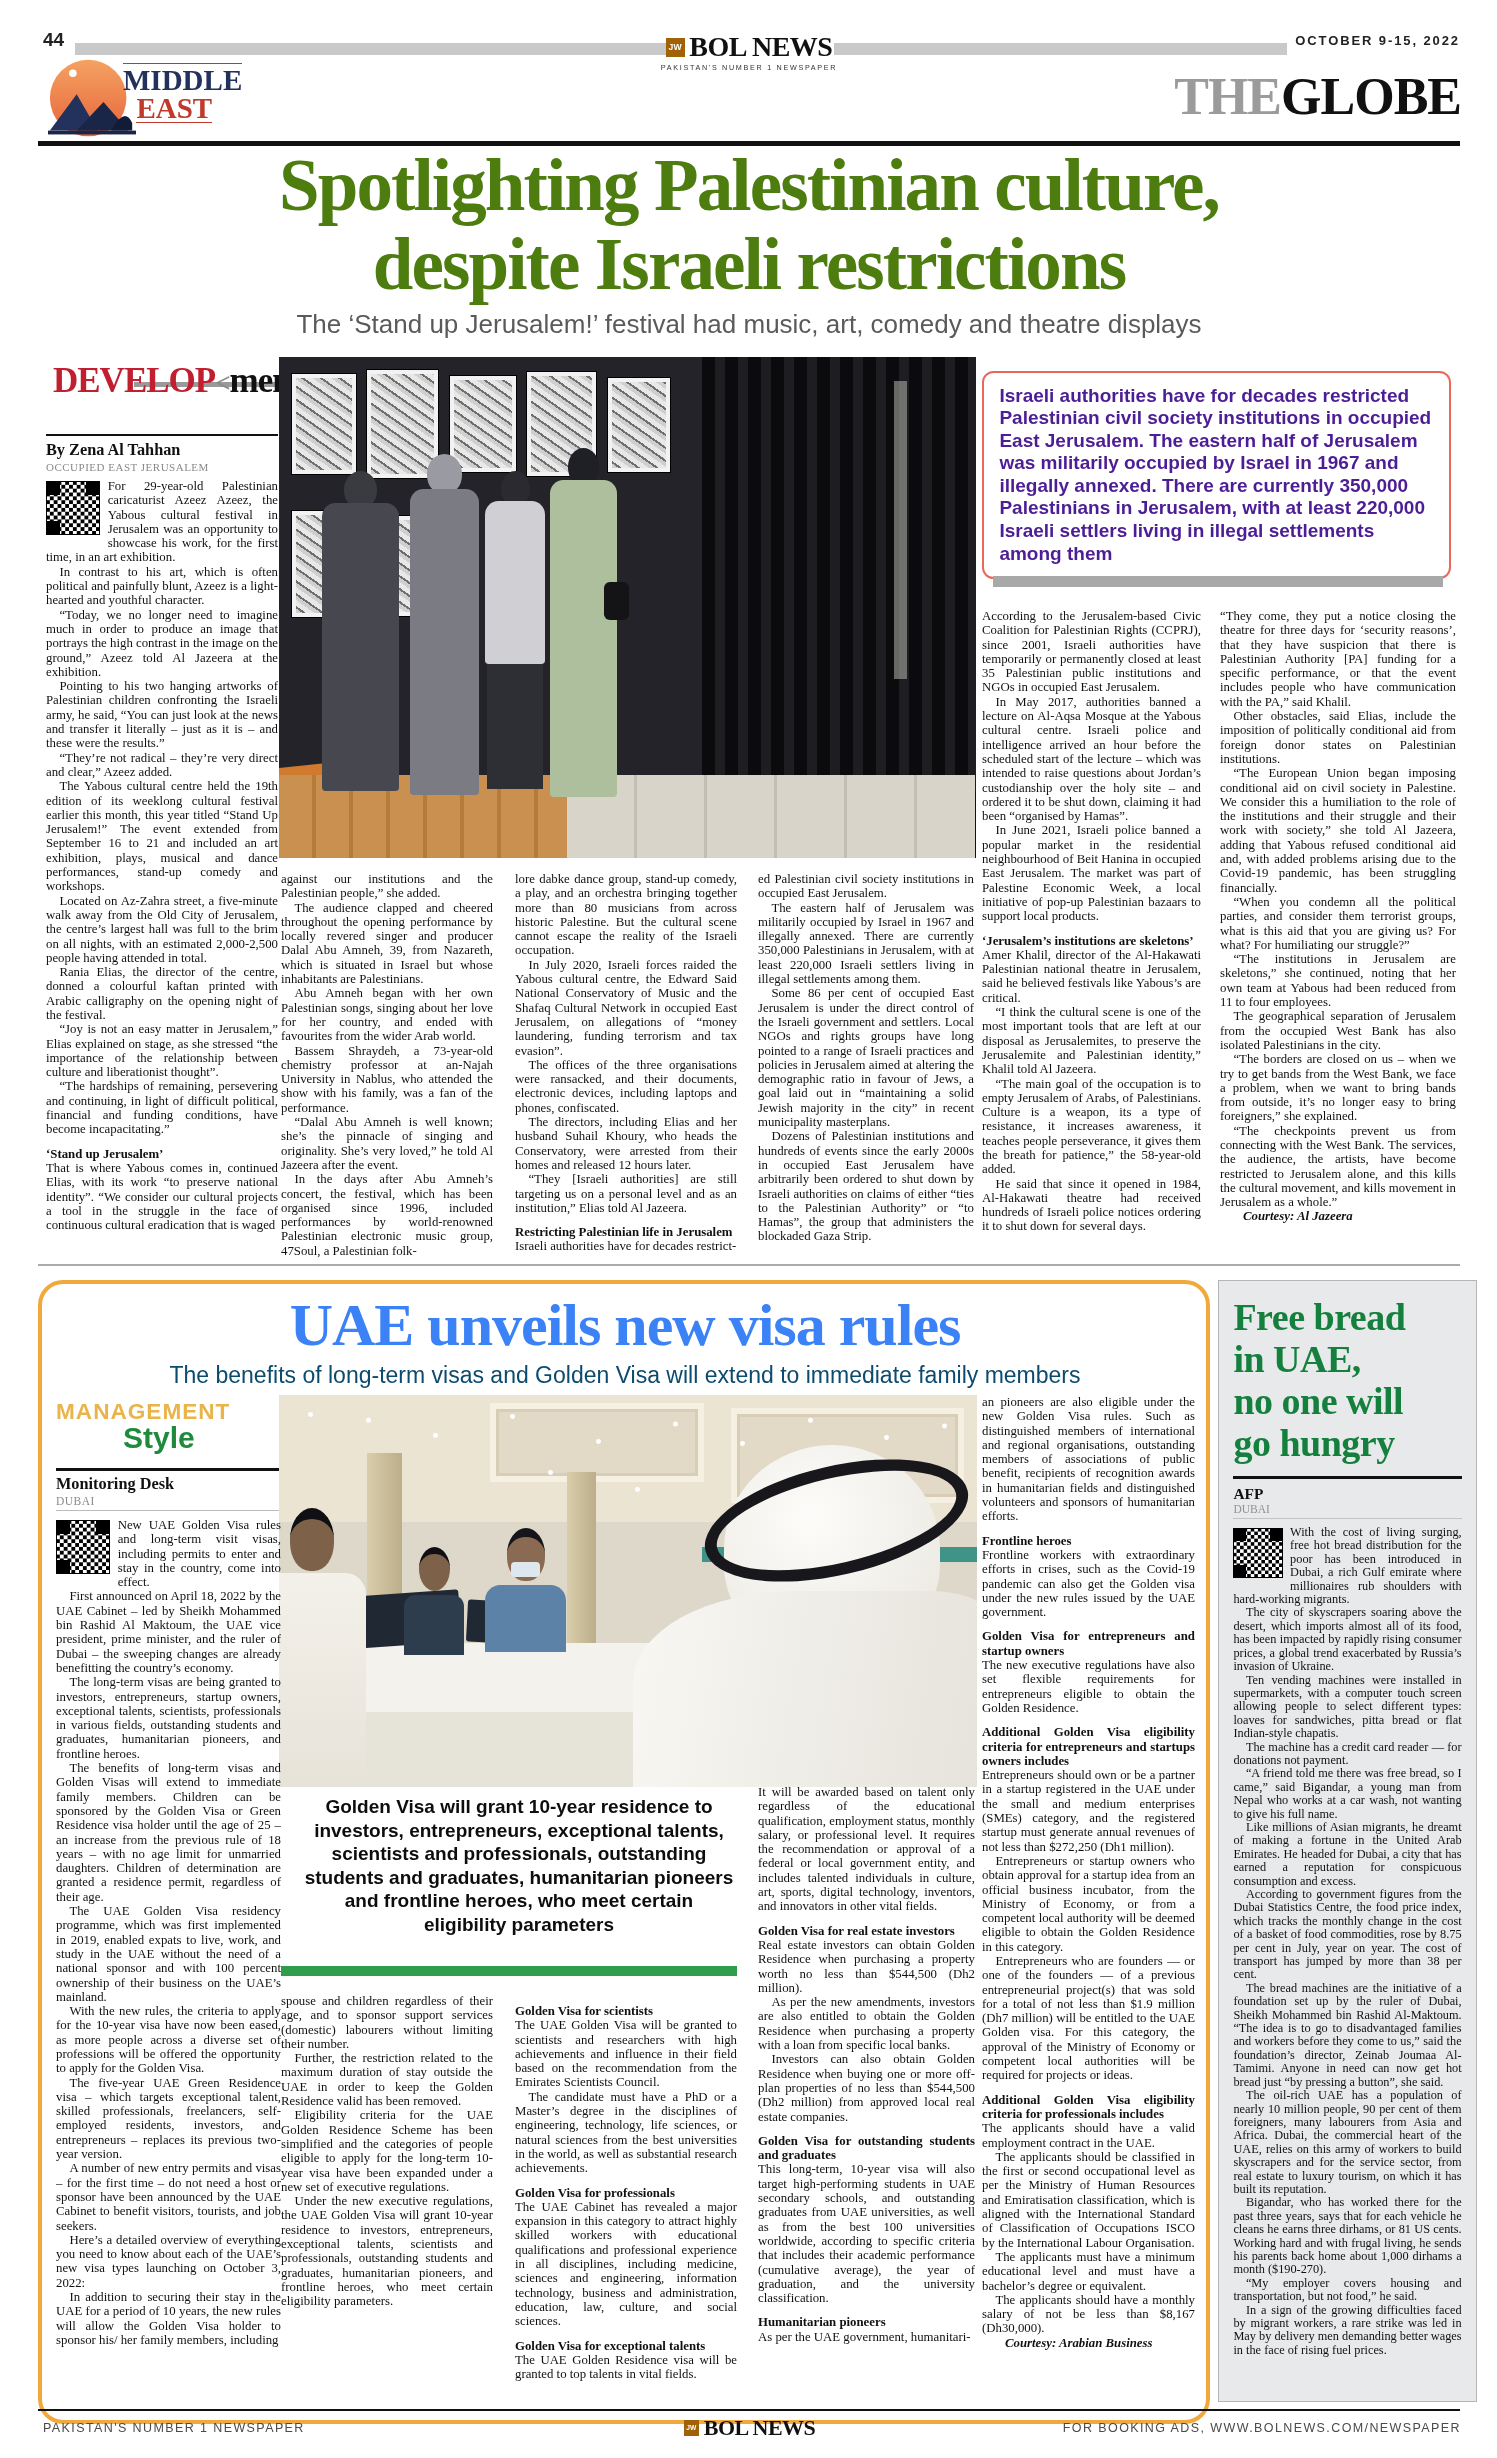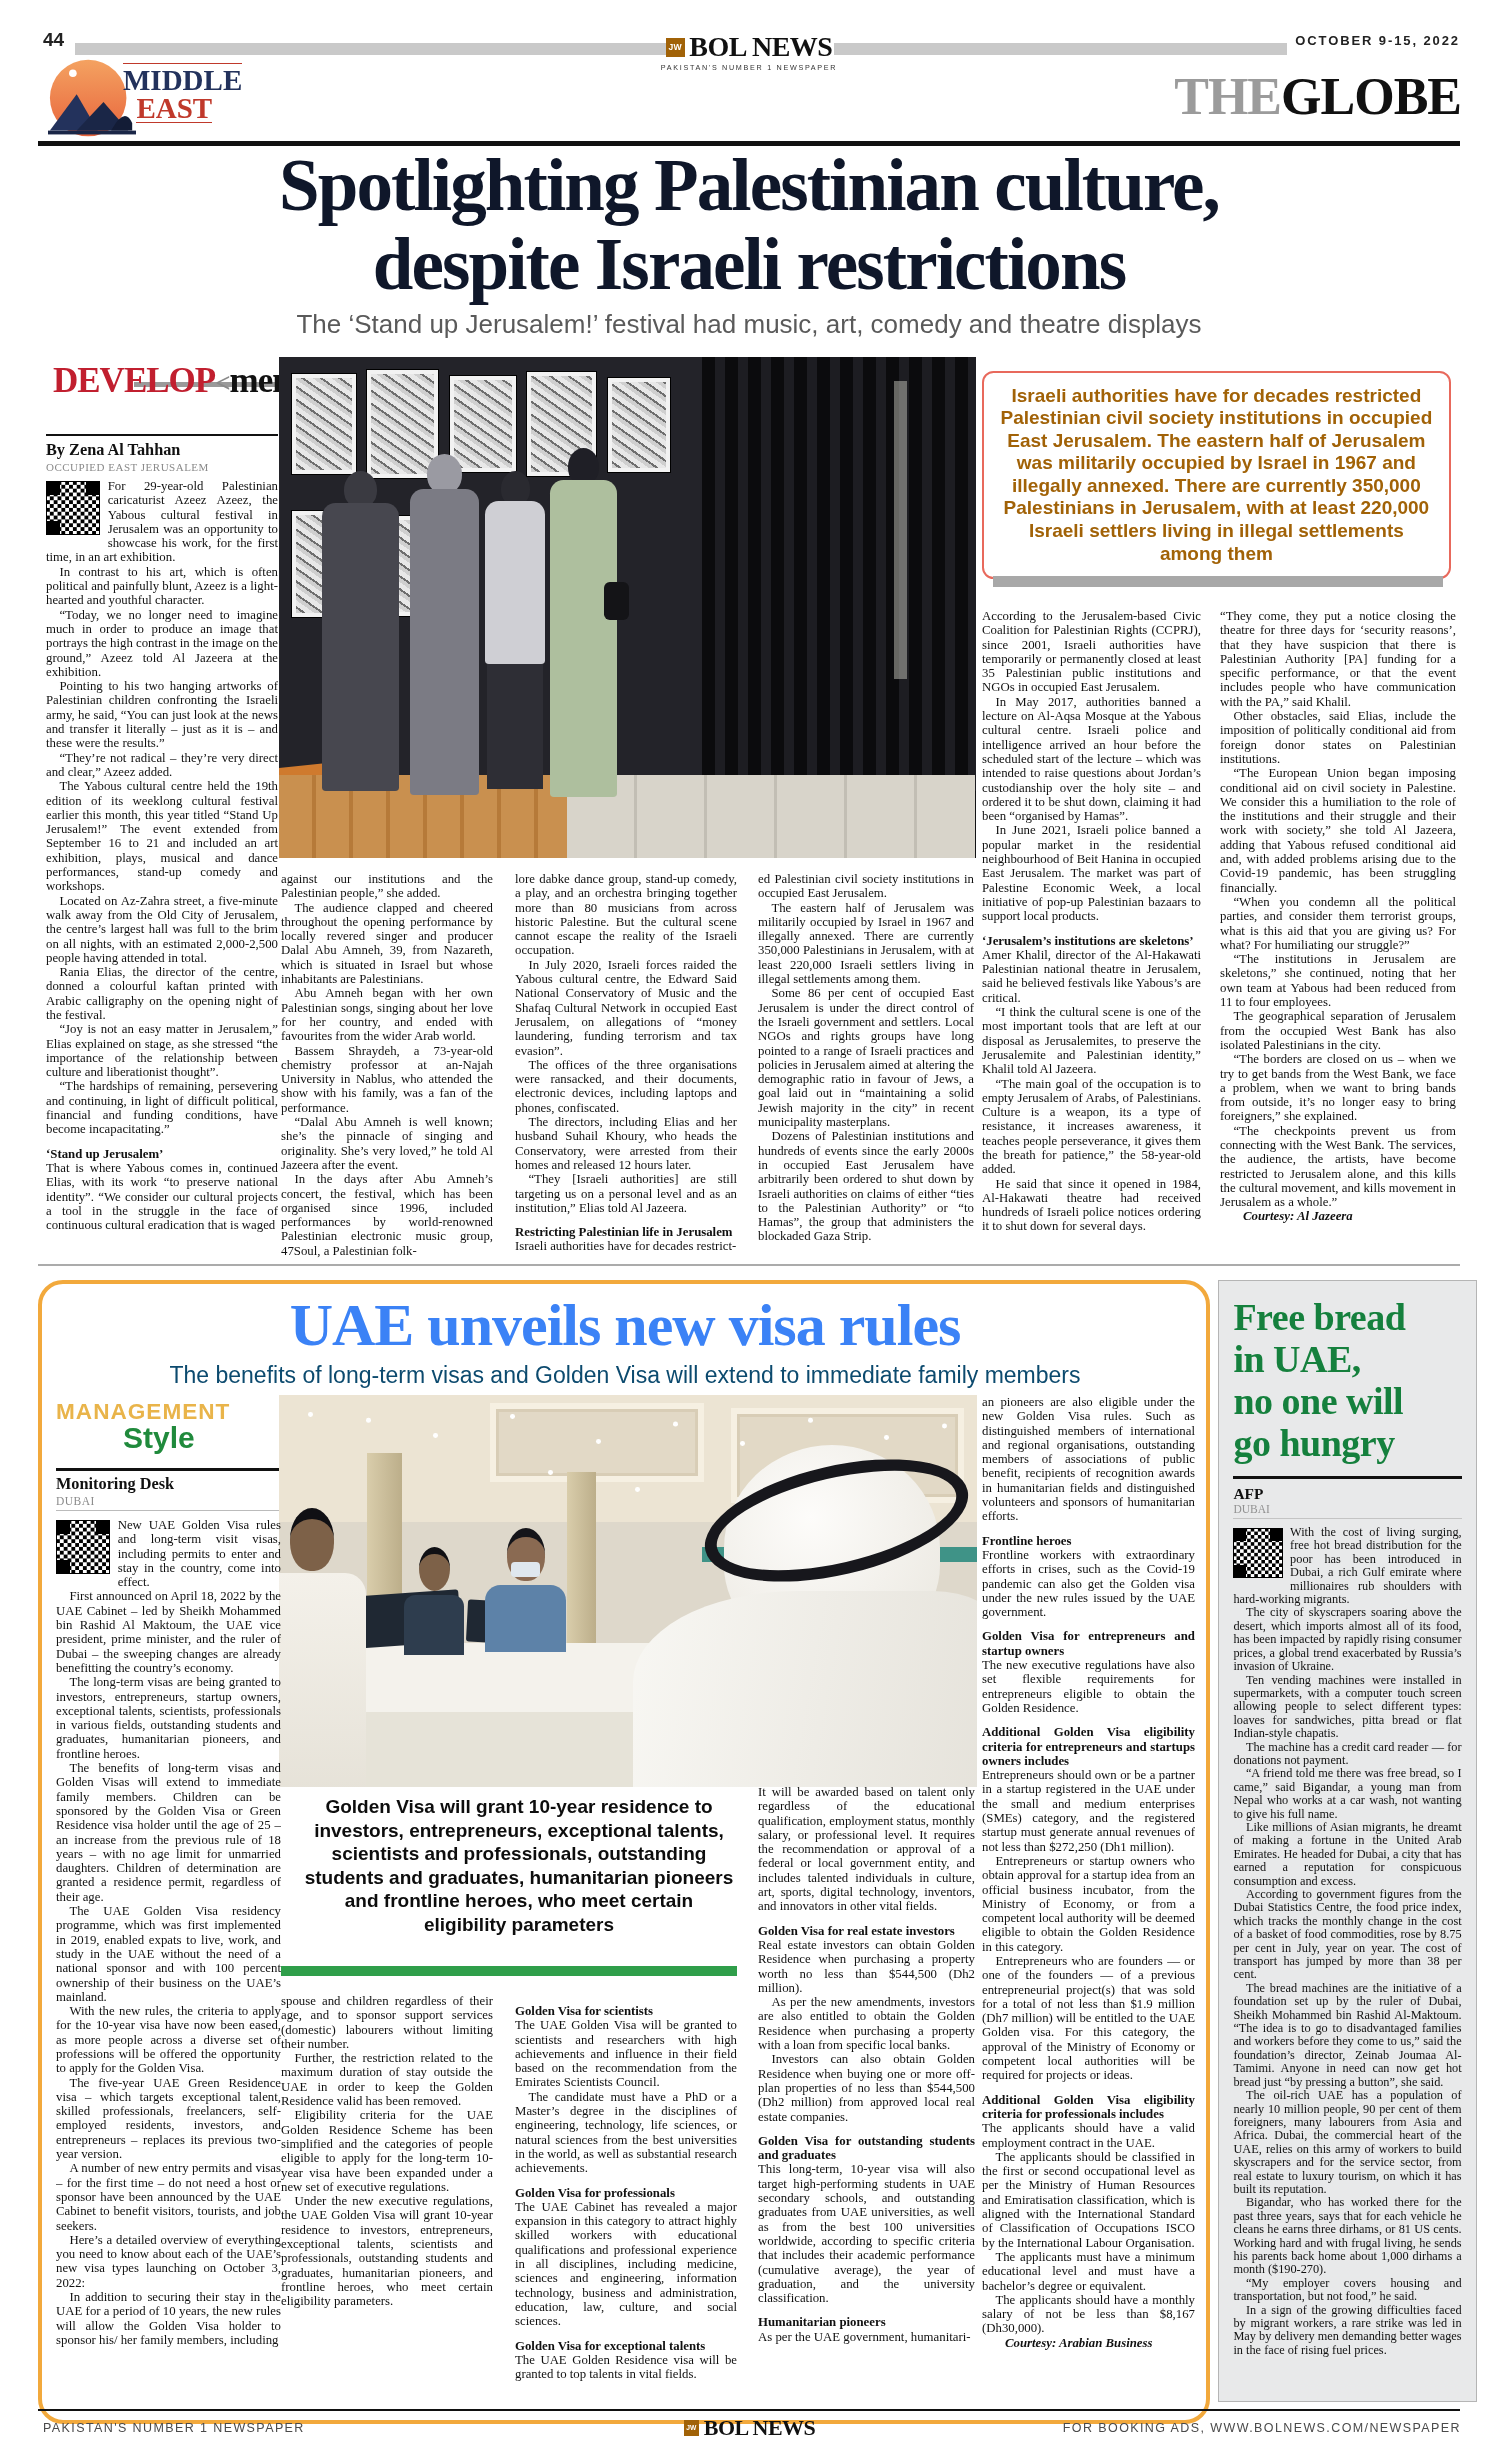--- a/index.html
+++ b/index.html
@@ -13,41 +13,41 @@
   .date{font:600 13px "Liberation Sans",sans-serif;letter-spacing:1.9px;color:#222}
   .brand{display:flex;align-items:center;gap:4.8px}
   .brand .mark,.mark{background:#a16207;color:#fff;font:700 8.6px "Liberation Sans",sans-serif;
         width:19px;height:19px;display:flex;align-items:center;justify-content:center}
   .brand .nm{font:700 28px "Liberation Serif",serif;letter-spacing:-0.5px;white-space:nowrap}
   .tagline{font:400 7.2px "Liberation Sans",sans-serif;letter-spacing:1.7px;color:#333;text-align:center}
   .masthead{font-family:"Liberation Serif",serif;font-weight:900;font-size:52px;letter-spacing:-1px;white-space:nowrap}
   .masthead .the{color:#9b9b9b}
   .me-txt{font-family:"Liberation Serif",serif;font-weight:800;line-height:28px;font-size:29px}
   
-  .hl1{width:1498px;text-align:center;font-weight:700;font-size:73px;line-height:79px;letter-spacing:-1.9px;color:#0f172a}
+  .hl1{width:1498px;text-align:center;font-weight:700;font-size:73px;line-height:79px;letter-spacing:-1.9px;color:#4d7c0f}
   .sub1{width:1498px;text-align:center;font:400 26px "Liberation Sans",sans-serif;color:#5a5a5a}
   .kicker{font-weight:800;font-size:35px;letter-spacing:-1px;white-space:nowrap}
   .kicker .dv{color:#c11f2f}
   .kicker .ch{color:#8a8a8a;font-size:27px}
   .byline-by{font-weight:700;font-size:16.3px}
   .byline-loc{font-size:11px;color:#8a8a8a;letter-spacing:0.5px}
   .col{position:absolute;font-size:12.8px;line-height:14.3px;text-align:justify;overflow:hidden}
   .col p{margin:0;text-indent:13.4px}
   .col p.noindent{text-indent:0}
   .col .subhead{font-weight:700;margin-top:10px;text-indent:0}
   .col .subhead + p{text-indent:0}
   .col p.courtesy{font-style:italic;font-weight:700;text-indent:23px}
   .qr{float:left;width:54px;height:54px;margin:1.9px 7.7px 1.9px 0;
       background:linear-gradient(#000,#000) 0 0/14.4px 14.4px no-repeat,
                  linear-gradient(#000,#000) 100% 0/14.4px 14.4px no-repeat,
                  linear-gradient(#000,#000) 0 100%/14.4px 14.4px no-repeat,
                  repeating-conic-gradient(#000 0 25%,#fff 0 50%) 0 0/7.7px 7.7px;
       outline:1px solid #000;outline-offset:-1px}
   .callout{border:2.9px solid #e8695c;border-radius:11.5px;padding:11.5px 15.4px;
-           font:800 19px/22.6px "Liberation Sans",sans-serif;text-align:center;color:#a16207}
+           font:800 19px/22.6px "Liberation Sans",sans-serif;text-align:left;color:#4c1d95}
   
   .photo1{background:linear-gradient(#17171a,#121214);overflow:hidden}
   .p1wall{position:absolute;left:0;top:0;width:432px;height:434px;background:#232329}
   .p1curtain{position:absolute;left:423px;top:0;width:274px;height:434px;
              background:repeating-linear-gradient(90deg,#0b0b0d 0 13.4px,#1d1d22 13.4px 23px)}
   .frame{position:absolute;background:repeating-linear-gradient(35deg,#cfcfcf 0 3.8px,#6e6e6e 3.8px 5.8px,#e8e8e8 5.8px 10.6px);
          border:4.8px solid #f2f2f2;box-shadow:0 0 0 1px #000}
   .p1banner{position:absolute;left:615px;top:24px;width:12.5px;height:298px;background:#d8d6cc;opacity:.45}
   .p1floor-wood{position:absolute;left:0;bottom:0;width:288px;height:83px;
       background:repeating-linear-gradient(90deg,#c9904f 0 33px,#b67a39 33px 37px)}

